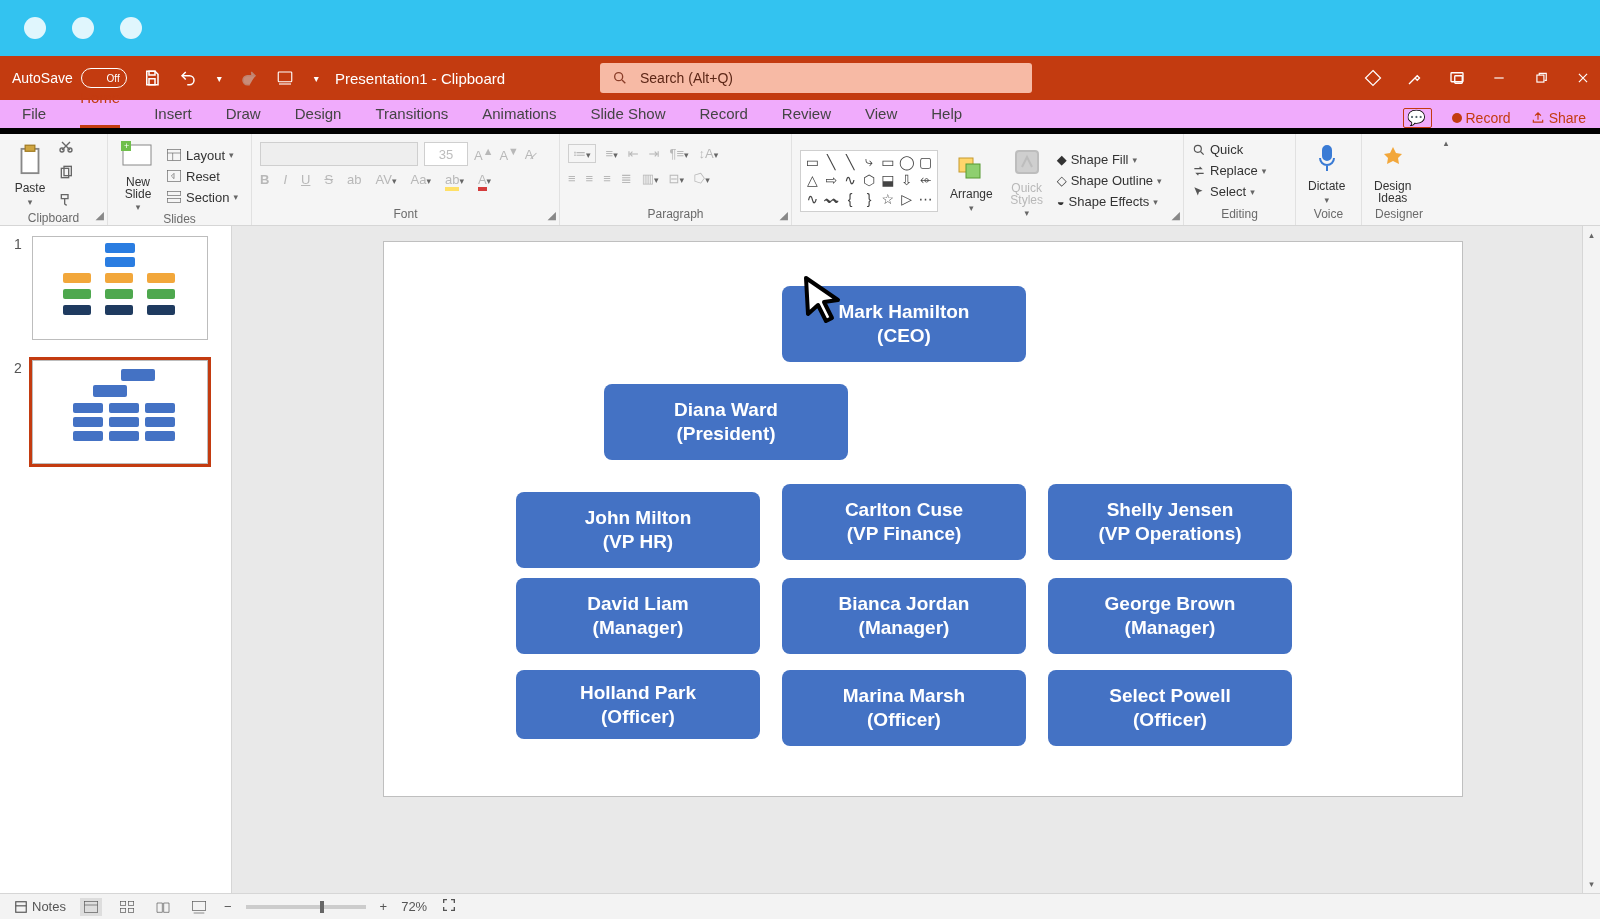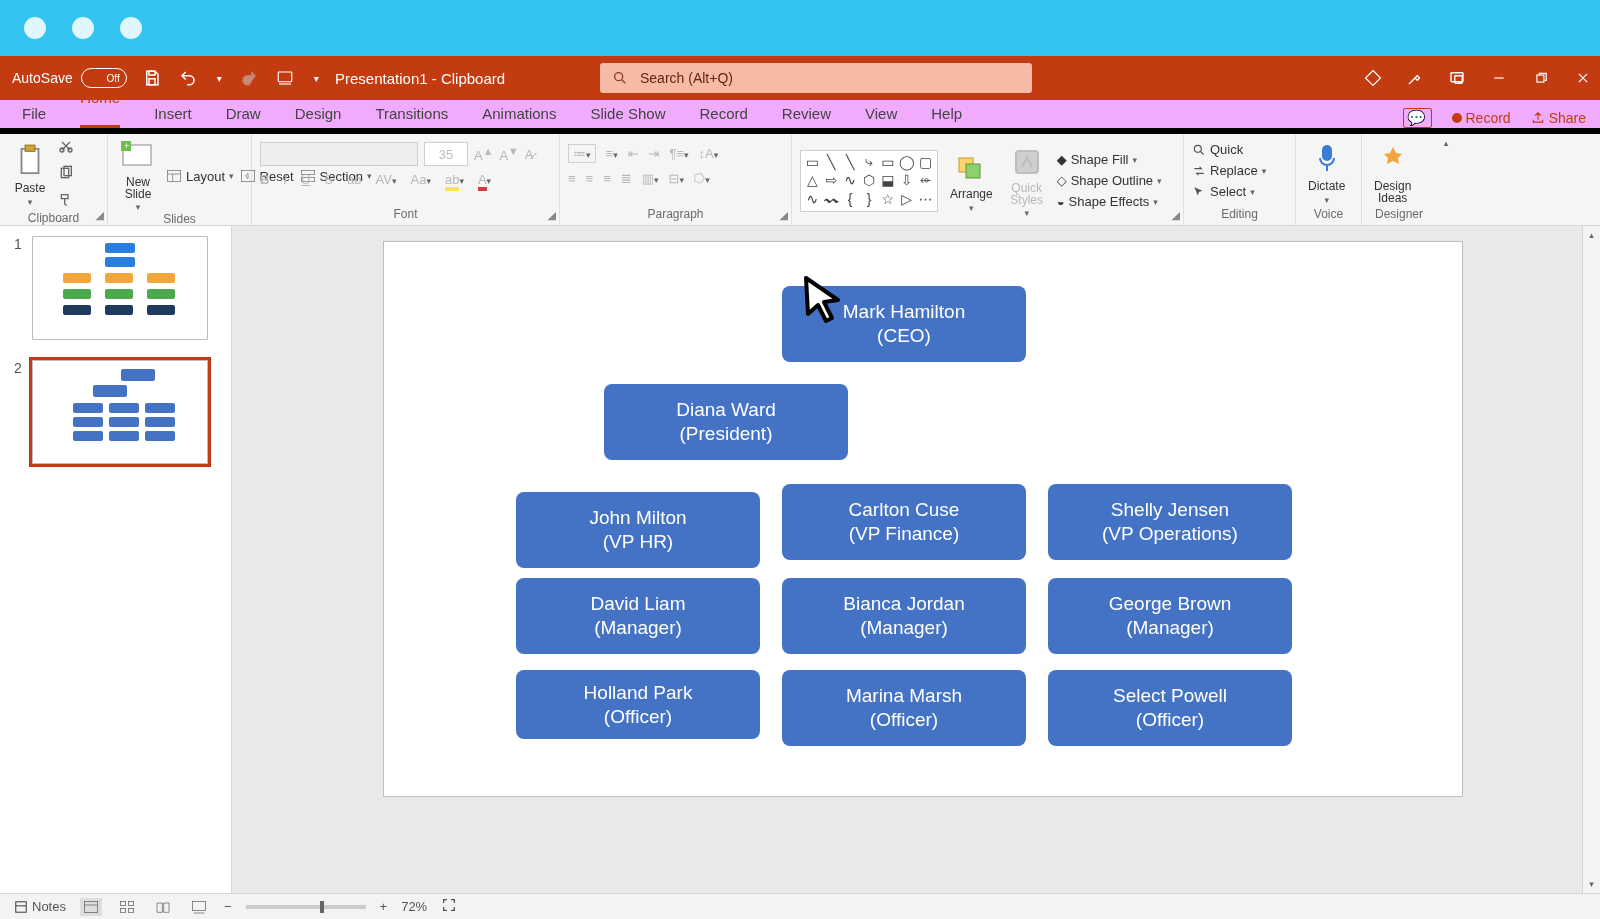--- a/index.html
+++ b/index.html
@@ -49,21 +49,21 @@
 .workspace { position:absolute; top:226px; bottom:26px; left:0; right:0; display:flex; background:#e9e9e9; }
 .thumb-pane { width: 232px; background:#fff; border-right:1px solid #d6d6d6; overflow:auto; }
 .thumb-wrap { display:flex; align-items:flex-start; gap:8px; padding:10px 14px; }
 .thumb-num { font-size:14px; color:#555; width:10px; }
 .thumb { width:176px; height:104px; border:1px solid #bdbdbd; background:#fff; display:flex; align-items:center; justify-content:center; position:relative;}
 .thumb.selected { outline:3px solid #c33b10; }
 
 .editor { flex:1; position:relative; }
 .slide { position:absolute; left:152px; top:16px; width:1078px; height:554px; background:#fff; box-shadow:0 0 0 1px #bfbfbf; }
 .org-box { position:absolute; background:#4472c4; color:#fff; border-radius:8px; display:flex; flex-direction:column; align-items:center; justify-content:center; font-size:19px; line-height:1.25; }
-.org-box span { display:block; text-align:left; white-space:nowrap; }
+.org-box span { display:block; text-align:left; white-space:nowrap;font-weight:bold; }
 
 .cursor-overlay { position:absolute; pointer-events:none; }
 
 .right-scroll-strip{ width:18px; background:#f3f3f3; border-left:1px solid #d6d6d6; display:flex; flex-direction:column; align-items:center; justify-content:space-between; padding:4px 0;}
 
 
 .statusbar { position:absolute; bottom:0; left:0; right:0; height:26px; background:#f3f3f3; border-top:1px solid #d6d6d6; display:flex; align-items:center; font-size:13px; color:#555; padding:0 14px; justify-content:space-between;}
 .status-right { display:flex; align-items:center; gap:14px; }
 .view-btn { width:22px; height:18px; display:flex; align-items:center; justify-content:center; border:1px solid transparent;}
 .view-btn.active{ background:#ddd; }
@@ -228,21 +228,21 @@
             <svg width="34" height="30" viewBox="0 0 34 30">
               <rect x="2" y="4" width="28" height="20" fill="#fff" stroke="#888"></rect>
               <rect x="0" y="0" width="10" height="10" fill="#6fbf4b"></rect>
               <text x="3" y="8" font-size="9" fill="#fff">+</text>
             </svg>
           </span>
         <span style="white-space:pre-line;text-align:center;line-height:1">New
 Slide</span>
         <span class="caret">▾</span>
       </div>
-      <div style="display:flex;flex-direction:row;gap:6px;margin-left:6px;margin-top:2px">
+      <div style="display:flex;flex-direction:column;gap:6px;margin-left:6px;margin-top:2px">
         <span class="small-btn">
             <svg width="16" height="14" viewBox="0 0 24 20" fill="none" stroke="#666">
               <rect x="2" y="2" width="20" height="16"></rect>
               <path d="M2 7h20M10 7v11"></path>
             </svg>
             <span>Layout</span>
             <span class="caret">▾</span>
           </span>
         <span class="small-btn">
             <svg width="16" height="14" viewBox="0 0 24 20" fill="none" stroke="#666">

